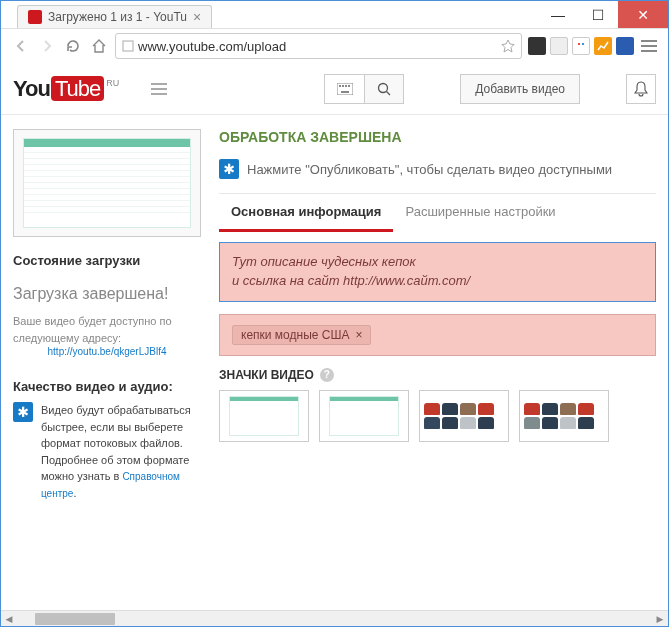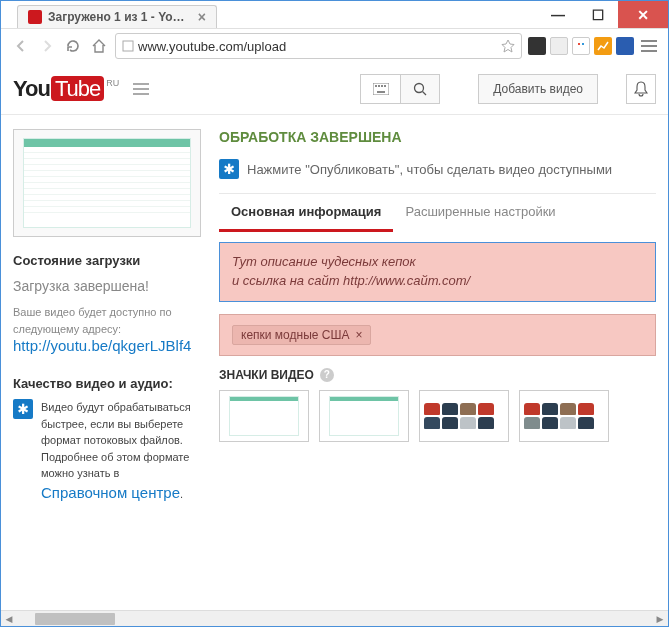--- a/index.html
+++ b/index.html
@@ -1,41 +1,41 @@
 <!DOCTYPE html>
 <html><head>
 <meta charset="utf-8">
 <style>
 * { margin: 0; padding: 0; box-sizing: border-box; }
 body { font-family: Arial, sans-serif; font-size: 13px; background: #fff; overflow: hidden; }
 
 .browser-window { width: 669px; height: 627px; border: 1px solid #4a90d9; display: flex; flex-direction: column; background: #fff; }
 
-.titlebar { height: 28px; background: #fff; display: flex; align-items: stretch; border-bottom: 1px solid #e0e0e0; font-weight: bold; }
+.titlebar { height: 28px; background: #fff; display: flex; align-items: stretch; border-bottom: 1px solid #e0e0e0; }
 .tabs-area { flex: 1; display: flex; align-items: flex-end; padding-left: 16px; }
 .tab { display: flex; align-items: center; padding: 4px 10px; background: #f5f5f5; border: 1px solid #ccc; border-bottom: none; border-radius: 3px 3px 0 0; font-size: 12px; color: #555; gap: 6px; max-width: 200px; }
 .tab-icon { width: 14px; height: 14px; background: #cc181e; border-radius: 2px; flex-shrink: 0; }
 .tab-text { white-space: nowrap; overflow: hidden; text-overflow: ellipsis; }
 .tab-close { color: #888; cursor: pointer; font-size: 14px; line-height: 1; }
 .window-controls { display: flex; align-items: stretch; }
 .win-btn { width: 40px; display: flex; align-items: center; justify-content: center; color: #333; cursor: pointer; font-size: 14px; }
 .win-close { background: #d9534f; color: #fff; width: 50px; }
 
 .toolbar { height: 34px; display: flex; align-items: center; padding: 0 10px; gap: 6px; }
 .nav-btn { width: 20px; height: 20px; display: flex; align-items: center; justify-content: center; color: #888; cursor: pointer; }
 .nav-btn.disabled { color: #ccc; }
 .addr-bar { flex: 1; height: 26px; border: 1px solid #ccc; border-radius: 3px; display: flex; align-items: center; padding: 0 6px; gap: 4px; font-size: 13px; color: #333; }
 .addr-stub { flex: 1; white-space: nowrap; overflow: hidden; }
 .ext-icons { display: flex; gap: 4px; align-items: center; }
 .ext-icon { width: 18px; height: 18px; border-radius: 2px; display: flex; align-items: center; justify-content: center; font-size: 10px; color: #fff; }
 .menu-btn { width: 18px; display: flex; flex-direction: column; gap: 3px; cursor: pointer; align-items: center; justify-content: center; }
 .menu-btn span { width: 16px; height: 2px; background: #888; }
 
 .content { flex: 1; overflow: hidden; position: relative; }
-.yt-header { height: 52px; border-bottom: 1px solid #e8e8e8; display: flex; align-items: center; padding: 0 12px; gap: 14px; }
+.yt-header { height: 52px; border-bottom: 1px solid #e8e8e8; display: flex; align-items: center; padding: 0 12px; gap: 32px; }
 .yt-logo { display: flex; align-items: flex-start; }
 .yt-logo-text { font-size: 22px; font-weight: 400; color: #222; letter-spacing: -1px; }
 .yt-logo-text b { font-weight: 900; }
 .yt-logo-tube { background: #cc181e; color: #fff; padding: 0 4px; border-radius: 4px; margin-left: 1px; }
 .yt-logo-ru { font-size: 9px; color: #888; margin-left: 2px; margin-top: 2px; }
 .guide-btn { display: flex; flex-direction: column; gap: 3px; cursor: pointer; }
 .guide-btn span { width: 16px; height: 2px; background: #aaa; }
 .search-wrap { display: flex; margin-left: auto; }
 .search-in { width: 40px; height: 30px; border: 1px solid #ccc; border-right: none; display: flex; align-items: center; justify-content: center; color: #888; }
 .search-btn { width: 40px; height: 30px; border: 1px solid #ccc; display: flex; align-items: center; justify-content: center; color: #555; cursor: pointer; background: #f8f8f8; }
@@ -43,23 +43,23 @@
 .bell { margin-left: 14px; width: 30px; height: 30px; border: 1px solid #ccc; display:flex; align-items:center; justify-content:center; color: #555; cursor: pointer; }
 
 .page-body { display: flex; padding: 14px 12px; gap: 18px; height: calc(100% - 52px); overflow: hidden; }
 .left-col { width: 188px; flex-shrink: 0; }
 .thumb-big { width: 188px; height: 108px; border: 1px solid #ccc; background: #f9f9f9; overflow: hidden; position: relative; }
 .thumb-table { width: 90%; margin: 8px auto 0; height: 90px; background: #fff; border: 1px solid #d6ede6; }
 .thumb-row { height: 6px; border-bottom: 1px solid #eef5f2; }
 .thumb-header-row { height: 8px; background: #6ec4a6; }
 .status-section { margin-top: 16px; }
 .status-head { font-size: 13px; font-weight: bold; color: #333; }
-.status-sub { font-size: 14px; color: #888; margin-top: 10px; }
+.status-sub { font-size: 16px; color: #888; margin-top: 17px; }
 .status-desc { font-size: 11px; color: #888; margin-top: 10px; line-height: 1.5; }
-.status-link { color: #167ac6; font-size: 15px; cursor: pointer; }
+.status-link { color: #167ac6; font-size: 10px; cursor: pointer; text-align: center; }
 .quality-head { font-size: 13px; font-weight: bold; color: #333; margin-top: 22px; }
 .quality-row { display: flex; gap: 8px; margin-top: 8px; }
 .q-badge { width: 20px; height: 20px; background: #167ac6; color: #fff; font-size: 14px; display:flex; align-items:center; justify-content:center; border-radius: 2px; flex-shrink: 0; }
 .q-text { font-size: 11px; color: #444; line-height: 1.5; }
 
 .right-col { flex: 1; min-width: 0; }
 .proc-head { color: #5f8c3e; font-size: 14px; font-weight: bold; margin-bottom: 10px; }
 .pub-row { display:flex; align-items:center; gap: 8px; padding: 4px 0 14px; border-bottom: 1px solid #e8e8e8; }
 .pub-text { font-size: 13px; color: #666; }
 .tabs-row { display:flex; }

